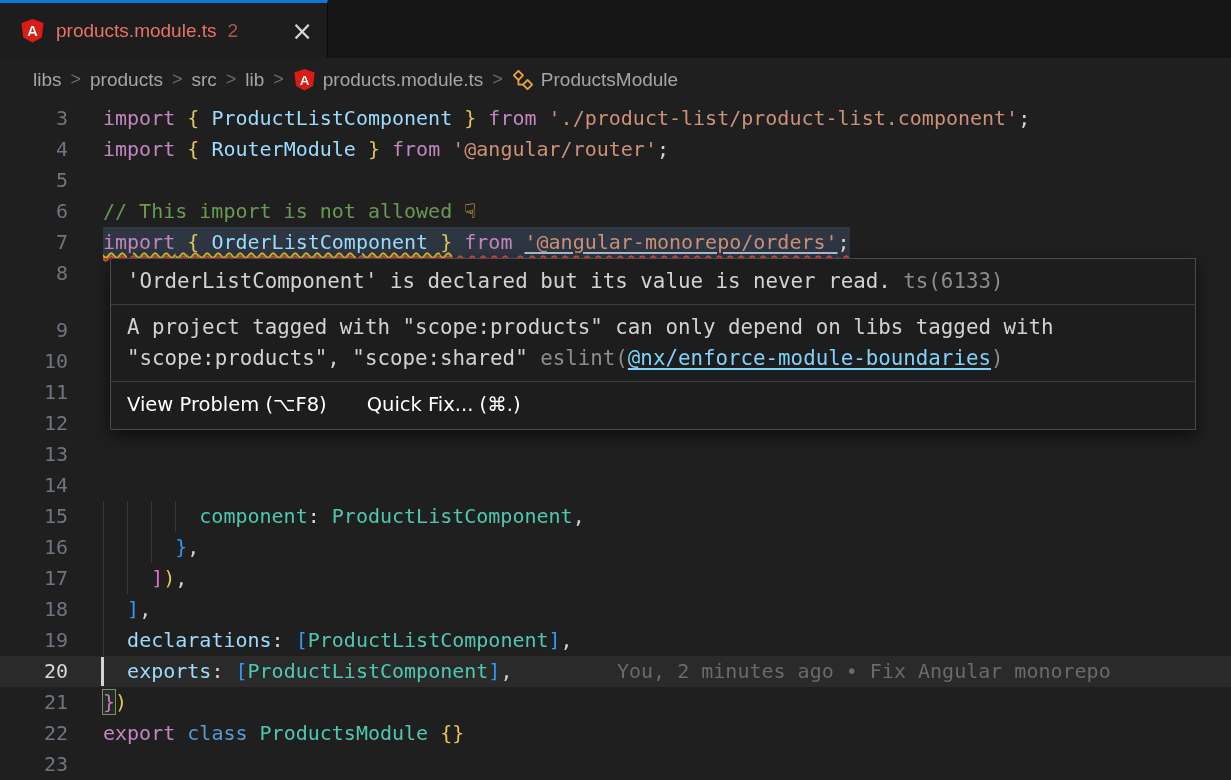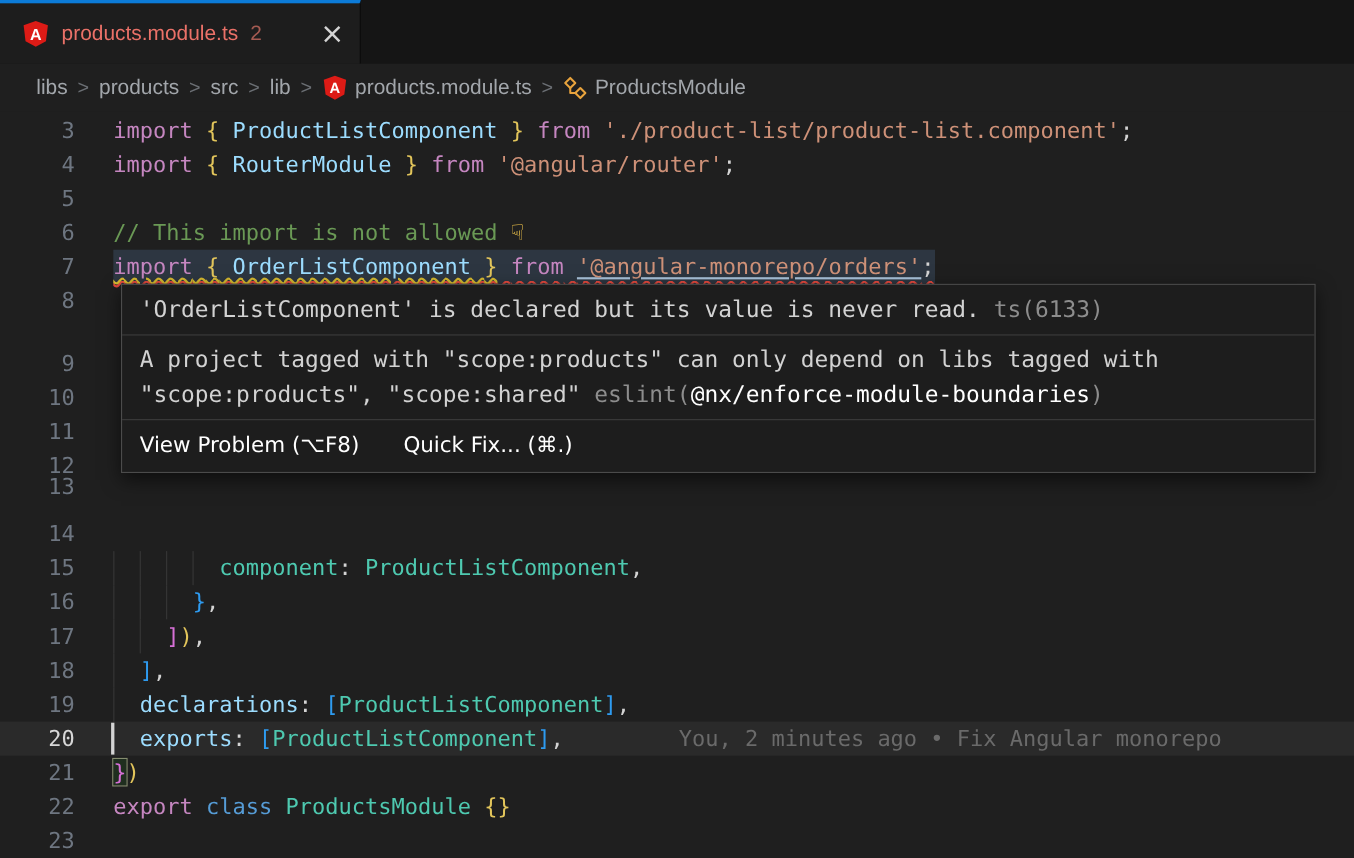--- a/index.html
+++ b/index.html
@@ -59,21 +59,21 @@
       text-decoration-color:#a9c2da; text-decoration-thickness:1.5px; text-underline-offset:3px; }
   .bracket-box { outline:1px solid rgba(150,160,125,0.85); background:rgba(30,90,30,0.25); }
 
   
   .hover { position:absolute; left:110px; top:258px; width:1086px; z-index:5;
            background:#1d1d1d; border:1px solid #4b4b4b; box-shadow:0 6px 16px rgba(0,0,0,0.55);
            font-family:"DejaVu Sans Mono", monospace; font-size:20.8px; line-height:31px; color:#d2d2d2; }
   .hover-row { padding:7px 16px; border-bottom:1px solid #3c3c3c; overflow-wrap:break-word; }
   .hover-row:last-child { border-bottom:none; }
   .hp-dim  { color:#8d8d8d; }
-  .hp-link { color:#ffffff; text-underline-offset:3px; cursor:pointer; }
+  .hp-link { color:#7dd3fc; text-decoration:underline; text-underline-offset:3px; cursor:pointer; }
   .hp-kw   { color:#569CD6; }
   .hp-str  { color:#CE9178; }
   .hover-actions { padding:7px 16px 9px 16px; display:flex; gap:40px;
                    font-family:"DejaVu Sans","Liberation Sans",sans-serif; font-size:19.5px; }
   .hover-action { color:#ffffff; cursor:pointer; white-space:nowrap; }
 
   .icon { display:inline-flex; flex:none; }
 </style>
 </head>
 <body>
@@ -148,21 +148,21 @@
       <div class="line-num" style="top: 157px;">8</div>
       <div class="code-line" style="top: 214px;"><span class="line-text"></span></div>
       <div class="line-num" style="top: 214px;">9</div>
       <div class="code-line" style="top: 245px;"><span class="line-text"></span></div>
       <div class="line-num" style="top: 245px;">10</div>
       <div class="code-line" style="top: 276px;"><span class="line-text"></span></div>
       <div class="line-num" style="top: 276px;">11</div>
       <div class="code-line" style="top: 307px;"><span class="line-text"></span></div>
       <div class="line-num" style="top: 307px;">12</div>
       <div class="code-line" style="top: 338px;"><span class="line-text"></span></div>
-      <div class="line-num" style="top: 326px;">13</div>
+      <div class="line-num" style="top: 338px;">13</div>
       <div class="code-line" style="top: 369px;"><span class="line-text"></span></div>
       <div class="line-num" style="top: 369px;">14</div>
       <div class="code-line" style="top: 400px;"><div class="guide" style="left: 103px;"></div><div class="guide" style="left: 127.083px;"></div><div class="guide" style="left: 151.166px;"></div><div class="guide" style="left: 175.25px;"></div><span class="line-text"><span class="tk-pun">        </span><span class="tk-cls">component</span><span class="tk-pun">: </span><span class="tk-cls">ProductListComponent</span><span class="tk-pun">,</span></span></div>
       <div class="line-num" style="top: 400px;">15</div>
       <div class="code-line" style="top: 431px;"><div class="guide" style="left: 103px;"></div><div class="guide" style="left: 127.083px;"></div><div class="guide" style="left: 151.166px;"></div><span class="line-text"><span class="tk-pun">      </span><span class="tk-b3">}</span><span class="tk-pun">,</span></span></div>
       <div class="line-num" style="top: 431px;">16</div>
       <div class="code-line" style="top: 462px;"><div class="guide" style="left: 103px;"></div><div class="guide" style="left: 127.083px;"></div><span class="line-text"><span class="tk-pun">    </span><span class="tk-b2">]</span><span class="tk-b1">)</span><span class="tk-pun">,</span></span></div>
       <div class="line-num" style="top: 462px;">17</div>
       <div class="code-line" style="top: 493px;"><div class="guide" style="left: 103px;"></div><span class="line-text"><span class="tk-pun">  </span><span class="tk-b3">]</span><span class="tk-pun">,</span></span></div>
       <div class="line-num" style="top: 493px;">18</div>

